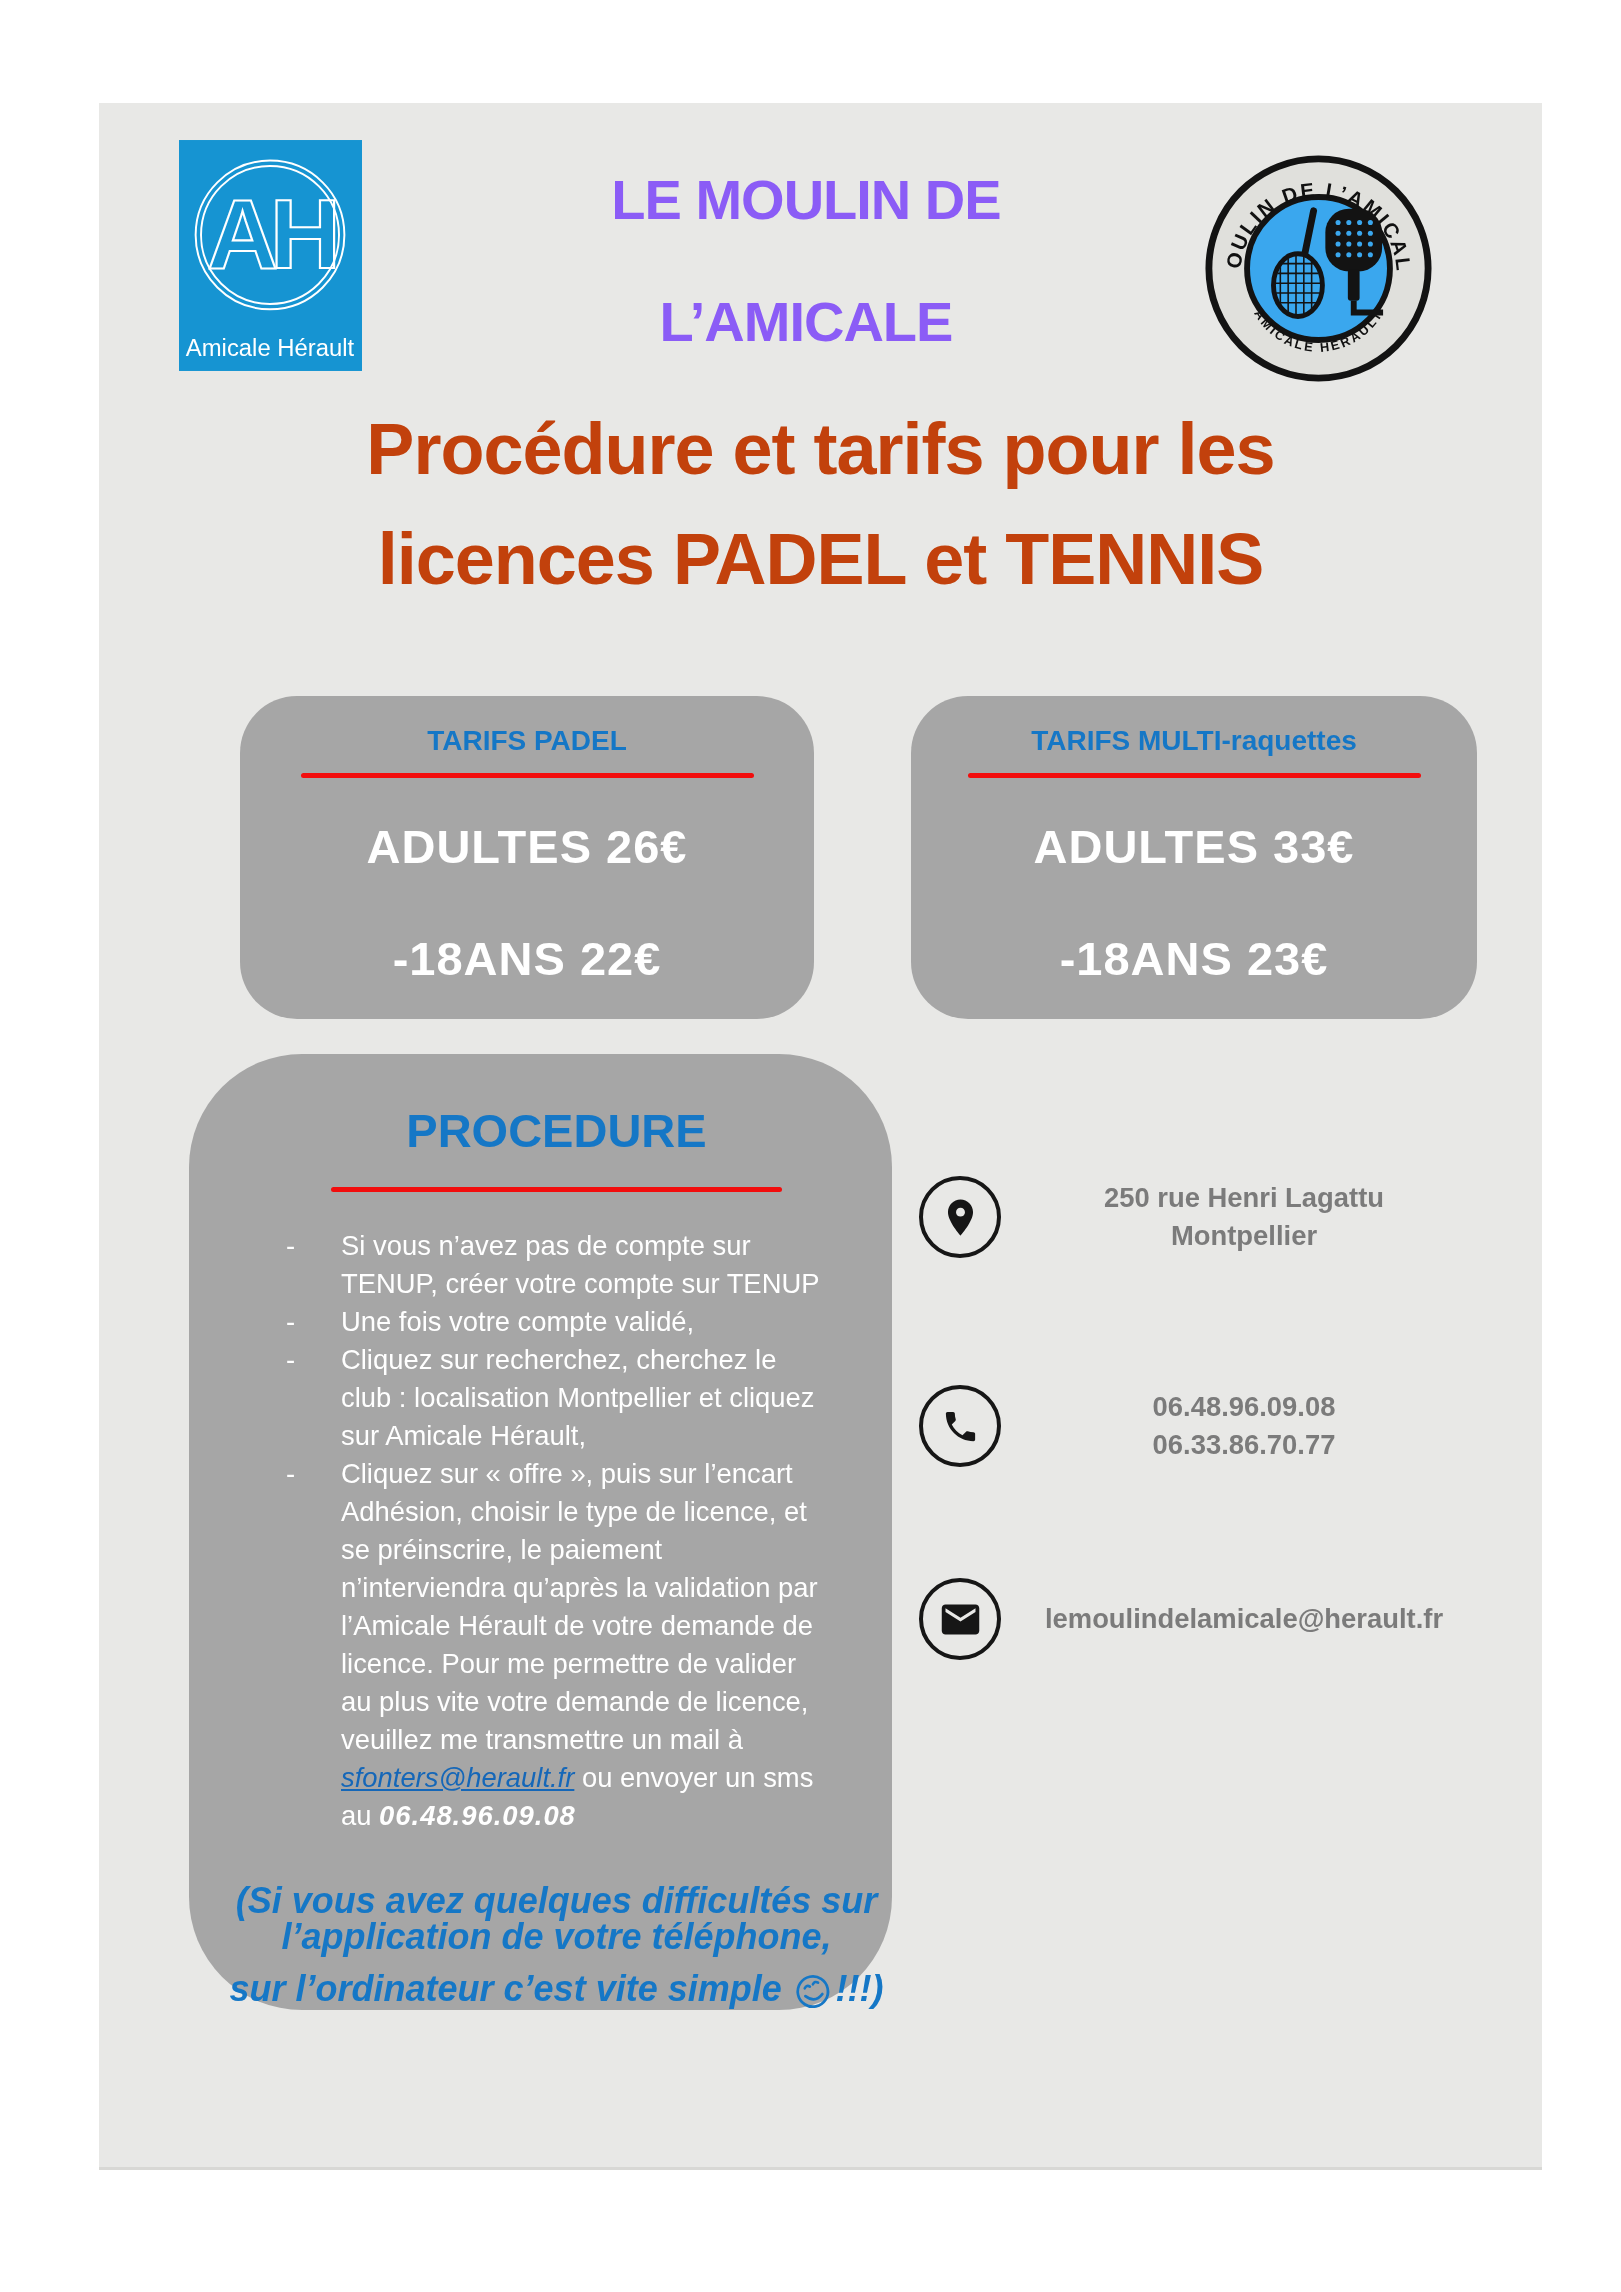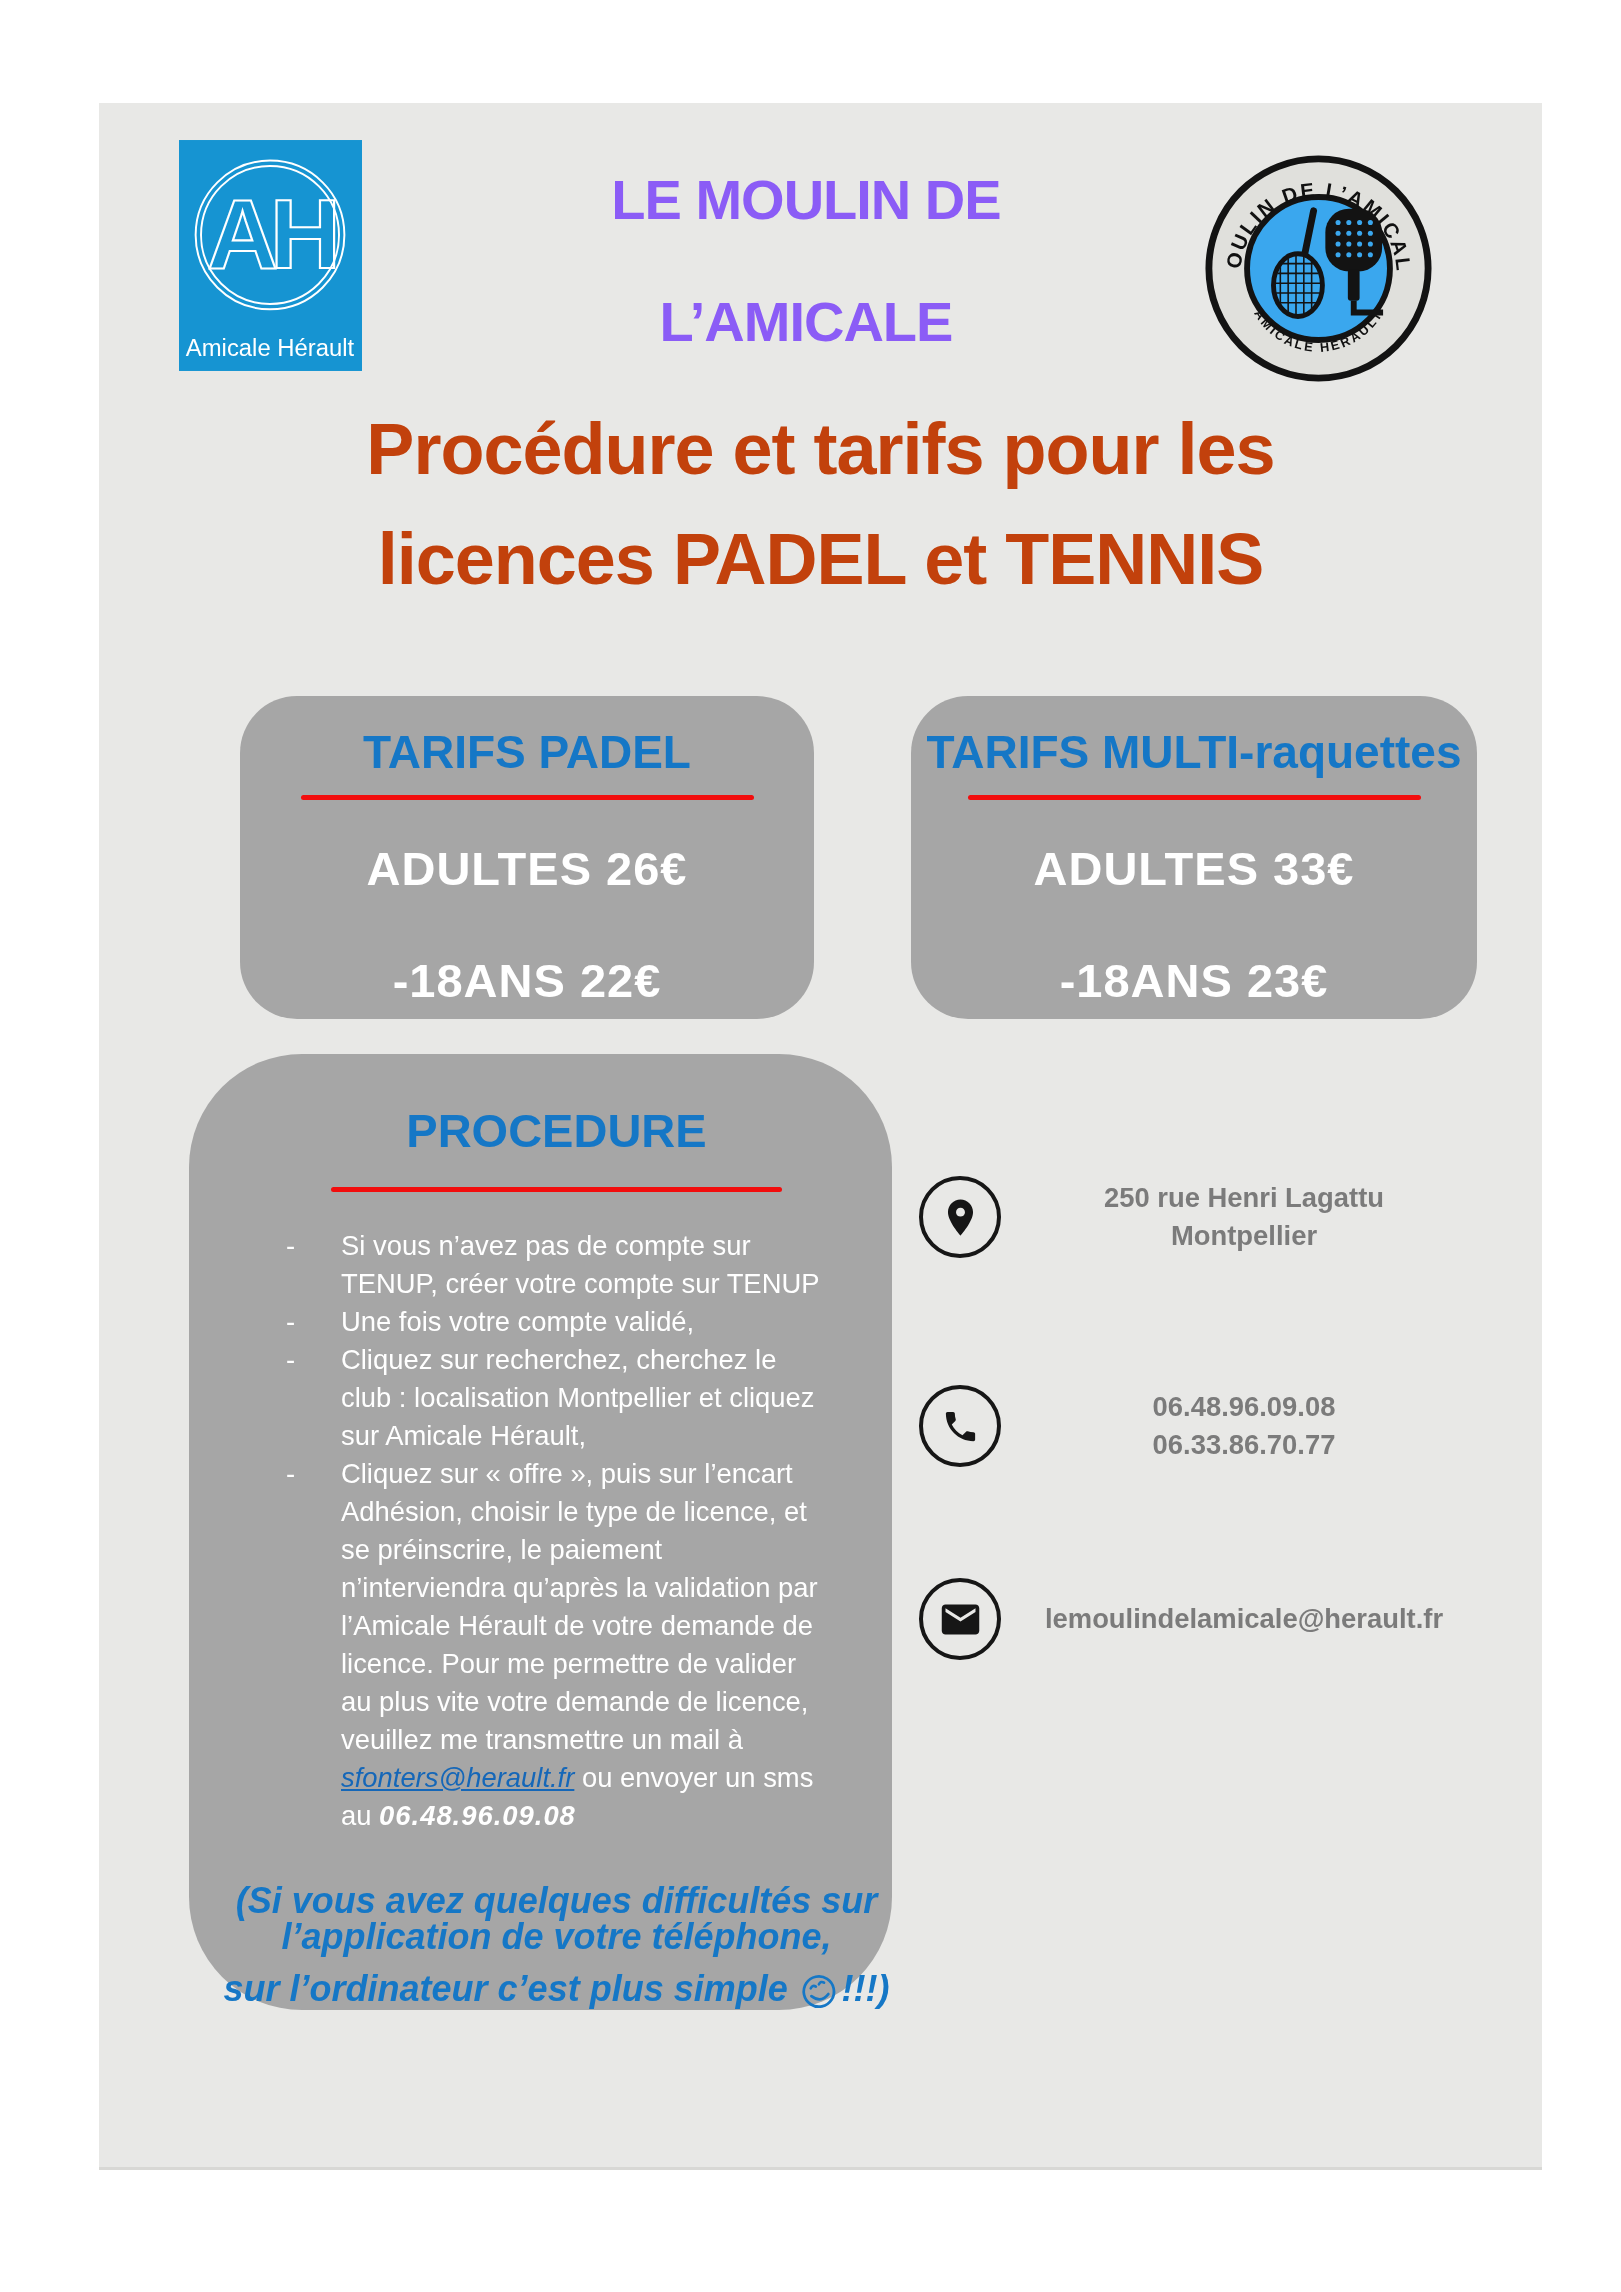--- a/index.html
+++ b/index.html
@@ -14,21 +14,21 @@
               color:#8b5cf6;font-weight:700;font-size:56px;line-height:122px;letter-spacing:-1px;}
   .badge{position:absolute;left:1204px;top:154px;width:229px;height:229px;}
   .subtitle{position:absolute;left:99px;top:394px;width:1443px;text-align:center;
             color:#c2410c;font-weight:700;font-size:72px;line-height:110px;letter-spacing:-1px;}
 
   
   .tarif-box{position:absolute;top:696px;height:323px;background:#a6a6a6;border-radius:57px;
              text-align:center;color:#ffffff;}
   .tarif-left{left:240px;width:574px;}
   .tarif-right{left:911px;width:566px;}
-  .tarif-title{margin-top:29px;font-size:46px;font-weight:700;color:#1577c6;white-space:nowrap;}
+  .tarif-title{margin-top:29px;font-size:28px;font-weight:700;color:#1577c6;white-space:nowrap;}
   .redline{height:4.9px;background:#f20d0d;border-radius:2.9px;margin:15.7px auto 0;width:453px;}
   .tarif-price1{margin-top:41px;font-size:47px;font-weight:700;letter-spacing:1px;}
   .tarif-price2{margin-top:57px;font-size:47px;font-weight:700;letter-spacing:1px;}
 
   
   .proc-box{position:absolute;left:189px;top:1054px;width:671px;height:956px;
             background:#a6a6a6;border-radius:113px;color:#ffffff;padding-left:32px;}
   .proc-title{margin-top:49px;text-align:center;font-size:47px;font-weight:700;color:#1577c6;}
   .proc-box .redline{margin-top:29px;width:451px;}
   .bullets{margin:35px 63px 0 65px;}
@@ -170,21 +170,21 @@
         <span class="dash">-</span>
         <span class="btext">Cliquez sur recherchez, cherchez le club : localisation Montpellier et cliquez sur Amicale Hérault,</span>
       </div>
       <div class="bullet">
         <span class="dash">-</span>
         <span class="btext"><span>Cliquez sur « offre », puis sur l’encart Adhésion, choisir le type de licence, et se préinscrire, le paiement n’interviendra qu’après la validation par l’Amicale Hérault de votre demande de licence. Pour me permettre de valider au plus vite votre demande de licence, veuillez me transmettre un mail à </span><a class="mail-link" href="#">sfonters@herault.fr</a><span> ou envoyer un sms au </span><span class="sms">06.48.96.09.08</span></span>
       </div>
     </div>
     <div class="note">
       <div class="p1">(Si vous avez quelques difficultés sur l’application de votre téléphone,</div>
-      <div class="p2"><span>sur l’ordinateur c’est plus simple</span><span class="smiley"><svg width="43" height="39" viewBox="0 0 40 40">
+      <div class="p2"><span>sur l’ordinateur c’est vite simple</span><span class="smiley"><svg width="43" height="39" viewBox="0 0 40 40">
             <circle cx="20" cy="20" r="15.5" fill="none" stroke="#1577c6" stroke-width="2.8"></circle>
             <path d="M12.5 15 q2.8 -3.4 5.6 -0.6" fill="none" stroke="#1577c6" stroke-width="2.6" stroke-linecap="round"></path>
             <path d="M21.5 12.8 q2.8 -3.4 5.6 -0.6" fill="none" stroke="#1577c6" stroke-width="2.6" stroke-linecap="round"></path>
             <path d="M11.5 23 q8.5 9.5 17.5 1.5" fill="none" stroke="#1577c6" stroke-width="2.8" stroke-linecap="round"></path>
           </svg></span><span>!!!)</span></div>
     </div>
   </div>
 
   <div class="contact-row row-address">
     <div class="cicon">

